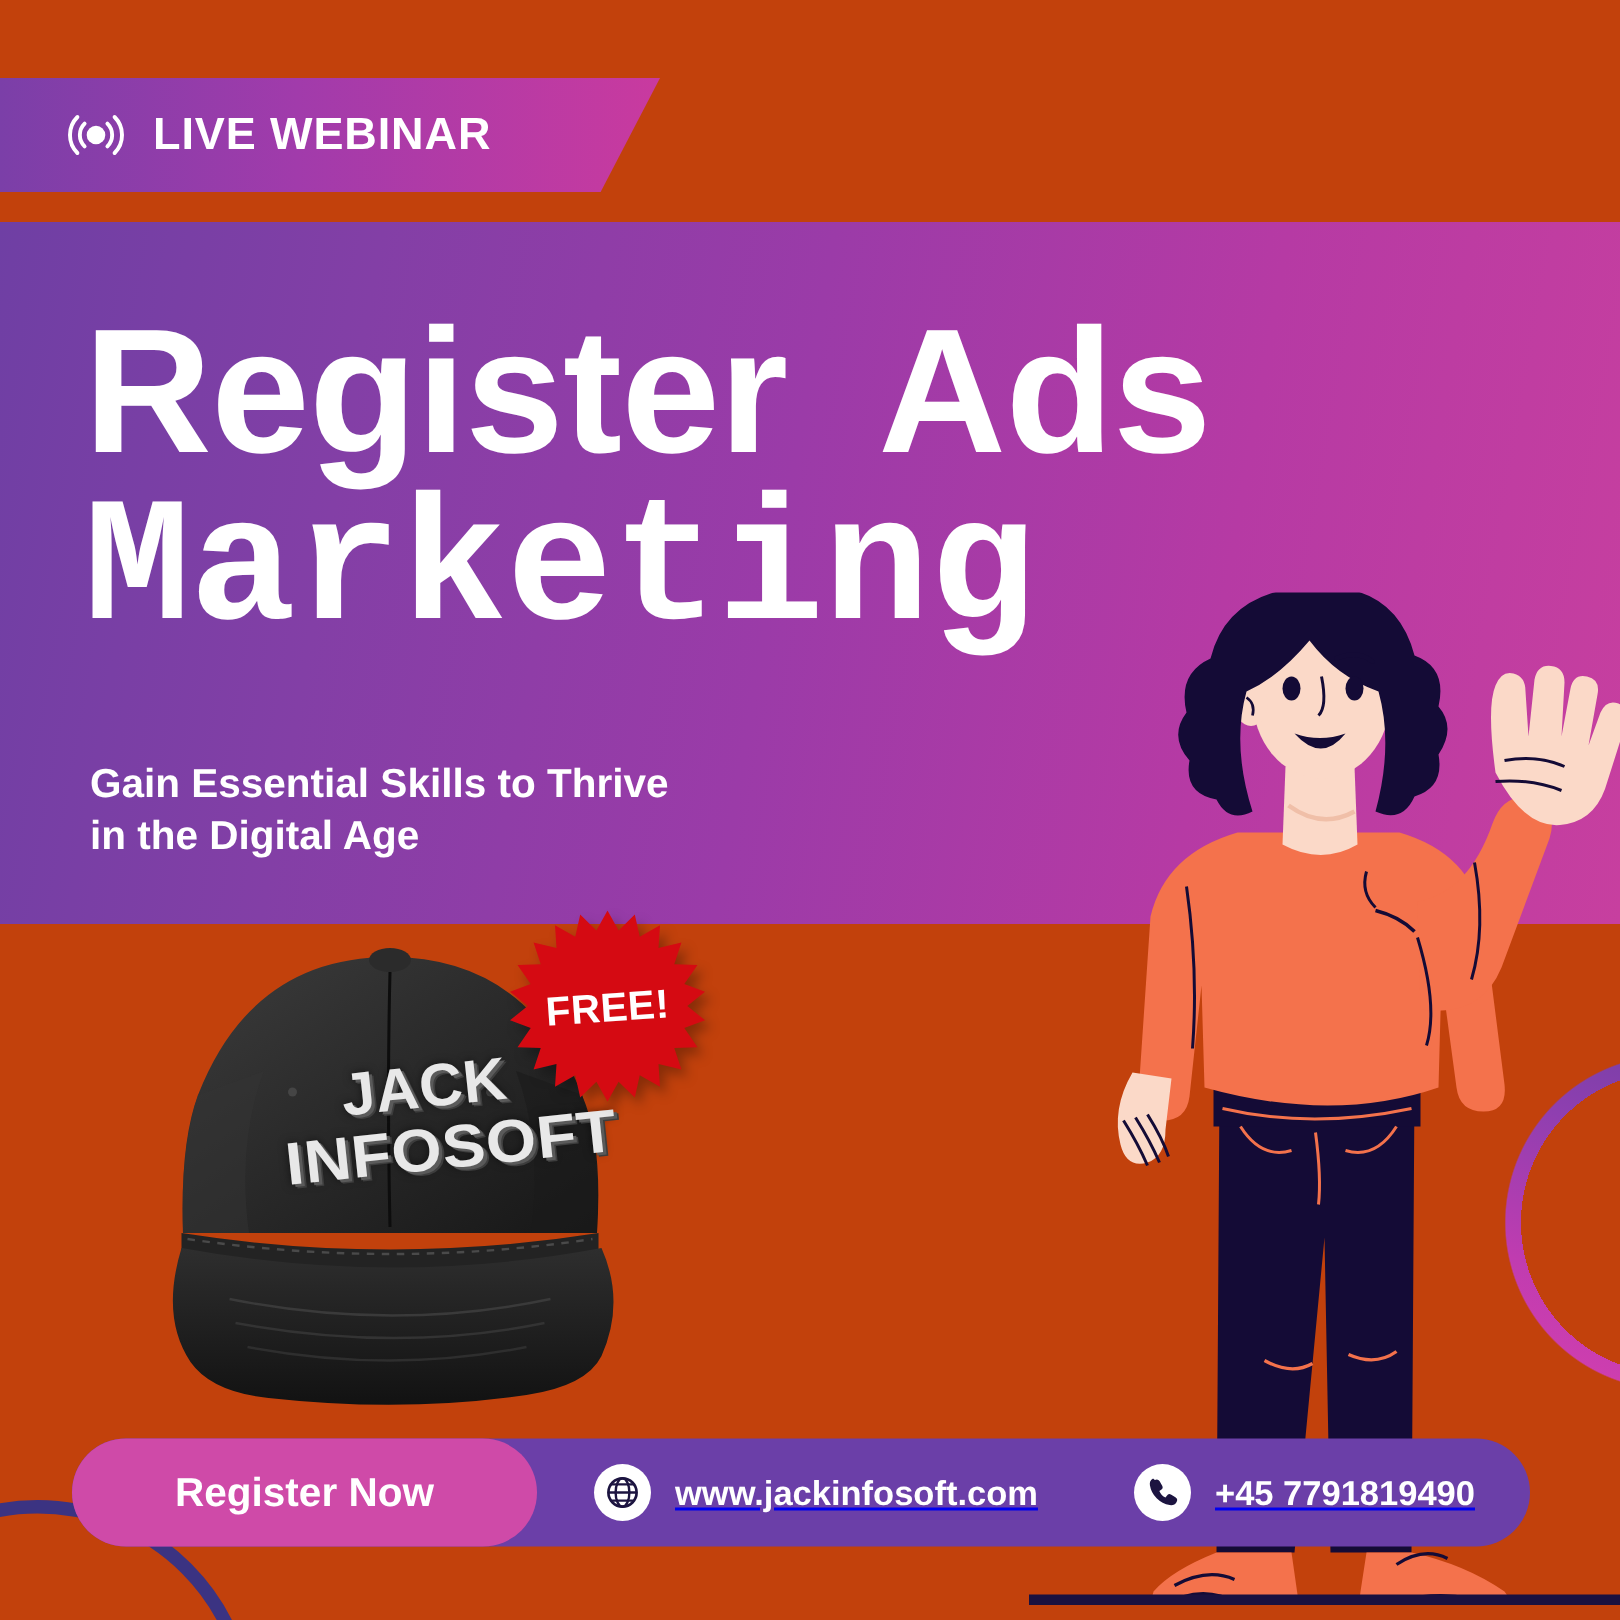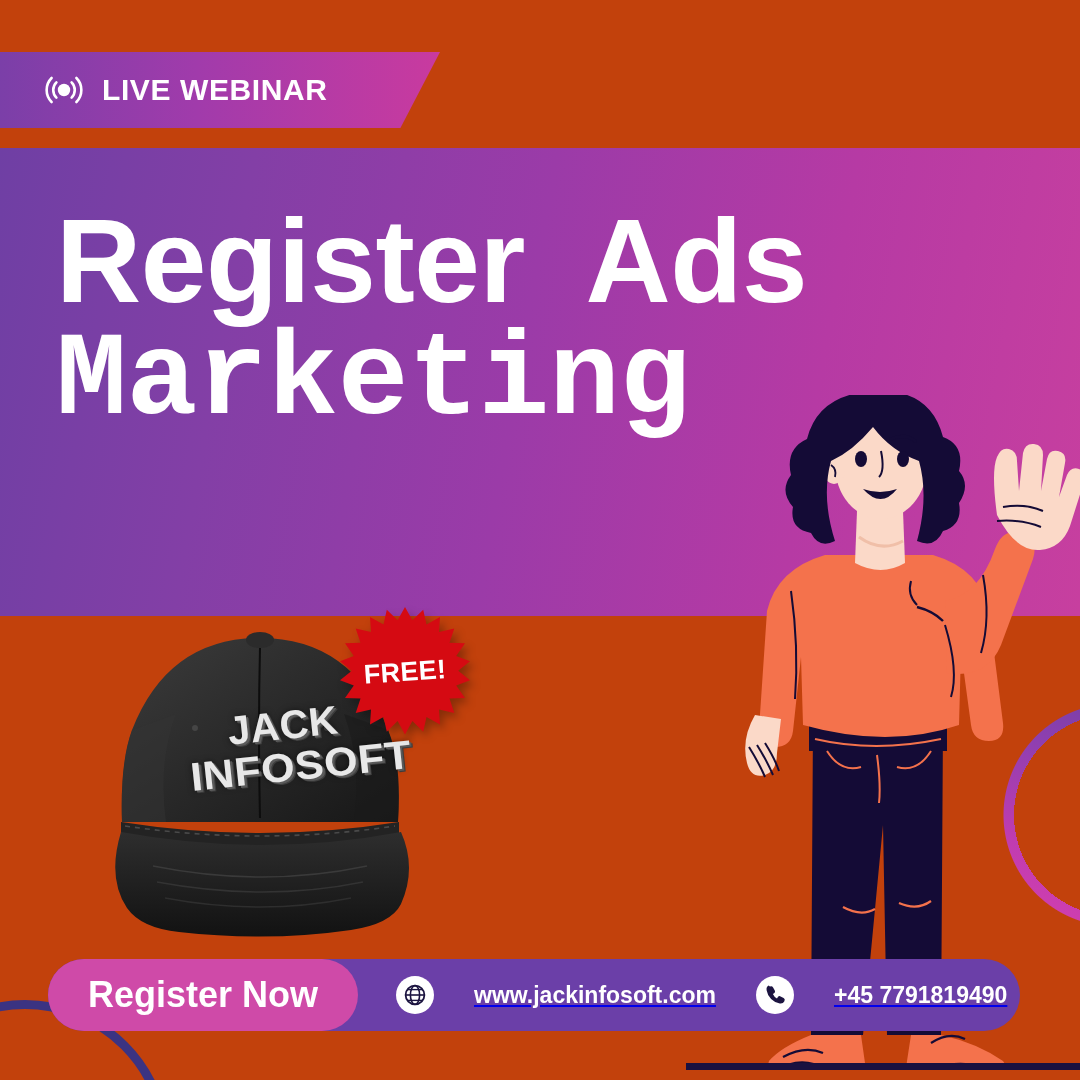--- a/index.html
+++ b/index.html
@@ -186,21 +186,21 @@
     display:flex;align-items:center;
   }
   .register-btn{
     position:absolute;
     left:0; top:0;
     width:310px;height:72px;
     border-radius:36px;
     background:#cf4aa8;
     border:none;
     color:#ffffff;
-    font-size:36px;
+    font-size:27px;
     font-weight:bold;
     cursor:pointer;
     font-family:"Liberation Sans", sans-serif;
     display:flex;align-items:center;justify-content:center;
     padding:0;
   }
   .contact{
     display:flex;align-items:center;
     position:absolute;
   }
@@ -212,21 +212,20 @@
     background:#ffffff;
     display:flex;align-items:center;justify-content:center;
     flex:0 0 auto;
     margin-right:16px;
   }
   .ctext{
     color:#ffffff;
     font-size:23px;
     font-weight:bold;
     white-space:nowrap;
-    margin-left:24px;
   }
 </style>
 </head>
 <body>
 
 <div class="poster">
 
   <div class="arc-right"></div>
 
   <div class="ribbon">
@@ -242,20 +241,24 @@
     <span class="ribbon-text">LIVE WEBINAR</span>
   </div>
 
   <div class="band"></div>
 
   <h1 class="headline">
     <span class="l1">Register  Ads</span>
     <span class="l2">Marketing</span>
   </h1>
 
+  <div class="subhead">
+    <span class="s2">Gain Essential Skills to Thrive</span>
+    <span class="s2">in the Digital Age</span>
+  </div>
 
   <div class="character">
     <svg width="345" height="675" viewBox="0 0 345 675" aria-hidden="true">
 
       <path d="M78 330 L208 330 L206 640 L152 640 L148 430 L128 640 L76 640 Z" fill="#140b36"></path>
 
       <path d="M74 318 L212 318 L212 356 L74 356 Z" fill="#140b36"></path>
       <path d="M80 344 q60 14 126 0" stroke="#f4724c" stroke-width="2" fill="none"></path>
       <path d="M92 356 q14 22 34 16" stroke="#f4724c" stroke-width="2" fill="none"></path>
       <path d="M196 356 q-14 22 -34 16" stroke="#f4724c" stroke-width="2" fill="none"></path>

